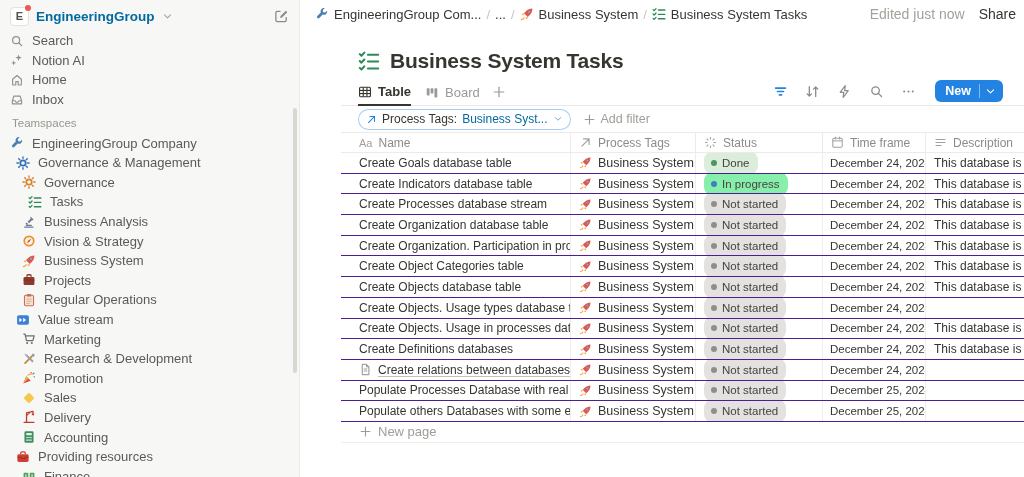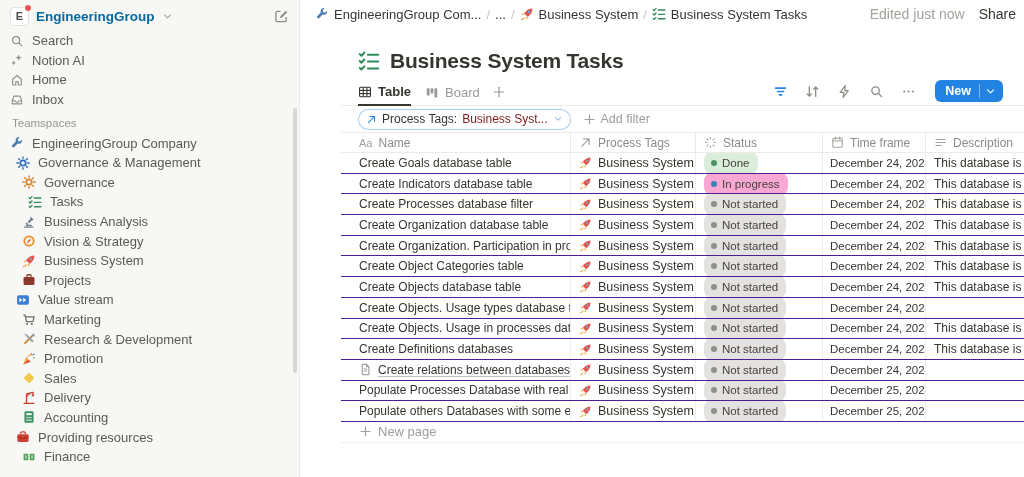--- a/index.html
+++ b/index.html
@@ -55,21 +55,21 @@
   .new-btn{display:flex;align-items:center;height:22px;background:#2383E2;border-radius:6px;color:#fff;margin-left:2px;cursor:pointer}
   .new-label{padding:0 8px 0 10px;font-size:12.5px;font-weight:600}
   .new-split{width:1px;height:14px;background:rgba(255,255,255,.45)}
   .new-chev{width:11px;height:11px;margin:0 7px 0 5px;color:#fff}
 
   .filter-row{height:26px;display:flex;align-items:center;gap:12px;margin-left:17px}
   .filter-pill{display:flex;align-items:center;gap:5px;height:21px;padding:0 7px;border:1px solid rgba(35,131,226,.4);
     border-radius:11px;font-size:12px;background:#fff;cursor:pointer;white-space:nowrap}
   .fp-ic{width:11px;height:11px;color:#2383E2}
   .fp-prop{color:#37352F;font-weight:500}
-  .fp-val{color:#7f1d1d}
+  .fp-val{color:#0369a1}
   .fp-chev{width:10px;height:10px;color:#77A9DB}
   .add-filter{display:flex;align-items:center;gap:5px;color:#A09D98;font-size:12.5px;cursor:pointer}
   .af-plus{width:13px;height:13px}
 
   
   .thead,.trow{display:grid;grid-template-columns:230px 125px 127px 103px 98px}
   .thead{height:21px;border-top:1px solid #ECEBE9;border-bottom:1px solid #ECEBE9}
   .th{display:flex;align-items:center;gap:6px;padding-left:8px;color:#8D8B86;font-size:12px;
     border-right:1px solid #ECEBE9;overflow:hidden;white-space:nowrap;cursor:pointer}
   .th:first-child{padding-left:18px}
@@ -245,20 +245,30 @@
       <div class="side-item" style="padding-left: 22px;">
         <span class="ic">
           <svg viewBox="0 0 16 16">
             <rect x="1.8" y="4.6" width="12.4" height="9" rx="1.4" fill="#8E3B2C"></rect>
             <path d="M5.6 4.4V3.2c0-.7.5-1.2 1.2-1.2h2.4c.7 0 1.2.5 1.2 1.2v1.2" fill="none" stroke="#8E3B2C" stroke-width="1.5"></path>
             <path d="M1.8 8.2h12.4" stroke="#7A3023" stroke-width="1"></path>
           </svg>
         </span>
         <span class="lbl">Projects</span>
       </div>
+      <div class="side-item" style="padding-left: 22px;">
+        <span class="ic">
+          <svg viewBox="0 0 16 16">
+            <rect x="2.8" y="2.6" width="10.4" height="12" rx="1.4" fill="#F6E0D3" stroke="#C96F52" stroke-width="1.2"></rect>
+            <rect x="5.4" y="1.2" width="5.2" height="2.8" rx="1" fill="#C96F52"></rect>
+            <path d="M5 7h6M5 9.5h6M5 12h4" stroke="#D9A894" stroke-width="1"></path>
+          </svg>
+        </span>
+        <span class="lbl">Regular Operations</span>
+      </div>
       <div class="side-item" style="padding-left: 16px;">
         <span class="ic">
           <svg viewBox="0 0 16 16">
             <rect x="1.2" y="2.6" width="13.6" height="10.8" rx="2.2" fill="#3D7FD6"></rect>
             <path d="M3.8 5.4v5.2L7.2 8zM8.2 5.4v5.2L11.6 8z" fill="#fff"></path>
           </svg>
         </span>
         <span class="lbl">Value stream</span>
       </div>
       <div class="side-item" style="padding-left: 22px;">
@@ -628,35 +638,35 @@
                 <svg viewBox="0 0 16 16">
                   <path d="M14.2 1.8c-3.1.1-5.6 1.2-7.4 3L4.5 7.1l4.4 4.4 2.3-2.3c1.8-1.8 2.9-4.3 3-7.4z" fill="#E2574C"></path>
                   <circle cx="10.3" cy="5.7" r="1.3" fill="#6FA8DC"></circle>
                   <path d="M4.5 7.1L1.8 7.9l2 2zM8.9 11.5l-.8 2.7-2-2z" fill="#EFA33C"></path>
                   <path d="M1.6 14.4c1.5-.2 2.6-.9 3.2-2.1" stroke="#EFA33C" stroke-width="1.3" fill="none" stroke-linecap="round"></path>
                 </svg>
               </span>
               <span>Business System</span>
             </div>
             <div class="td td-status">
-              <span class="pill" style="background: #f9a8d4;">
+              <span class="pill" style="background: #86efac;">
                 <span class="dot" style="background: rgb(59, 130, 184);"></span>
                 <span>In progress</span>
               </span>
             </div>
             <div class="td td-date">
               <span>December 24, 2024</span>
             </div>
             <div class="td td-desc">
               <span>This database is designe</span>
             </div>
           </div>
           <div class="trow">
             <div class="td td-name">
-              <span class="nm">Create Processes database filter</span>
+              <span class="nm">Create Processes database stream</span>
             </div>
             <div class="td td-tag">
               <span class="ic ic-s">
                 <svg viewBox="0 0 16 16">
                   <path d="M14.2 1.8c-3.1.1-5.6 1.2-7.4 3L4.5 7.1l4.4 4.4 2.3-2.3c1.8-1.8 2.9-4.3 3-7.4z" fill="#E2574C"></path>
                   <circle cx="10.3" cy="5.7" r="1.3" fill="#6FA8DC"></circle>
                   <path d="M4.5 7.1L1.8 7.9l2 2zM8.9 11.5l-.8 2.7-2-2z" fill="#EFA33C"></path>
                   <path d="M1.6 14.4c1.5-.2 2.6-.9 3.2-2.1" stroke="#EFA33C" stroke-width="1.3" fill="none" stroke-linecap="round"></path>
                 </svg>
               </span>

